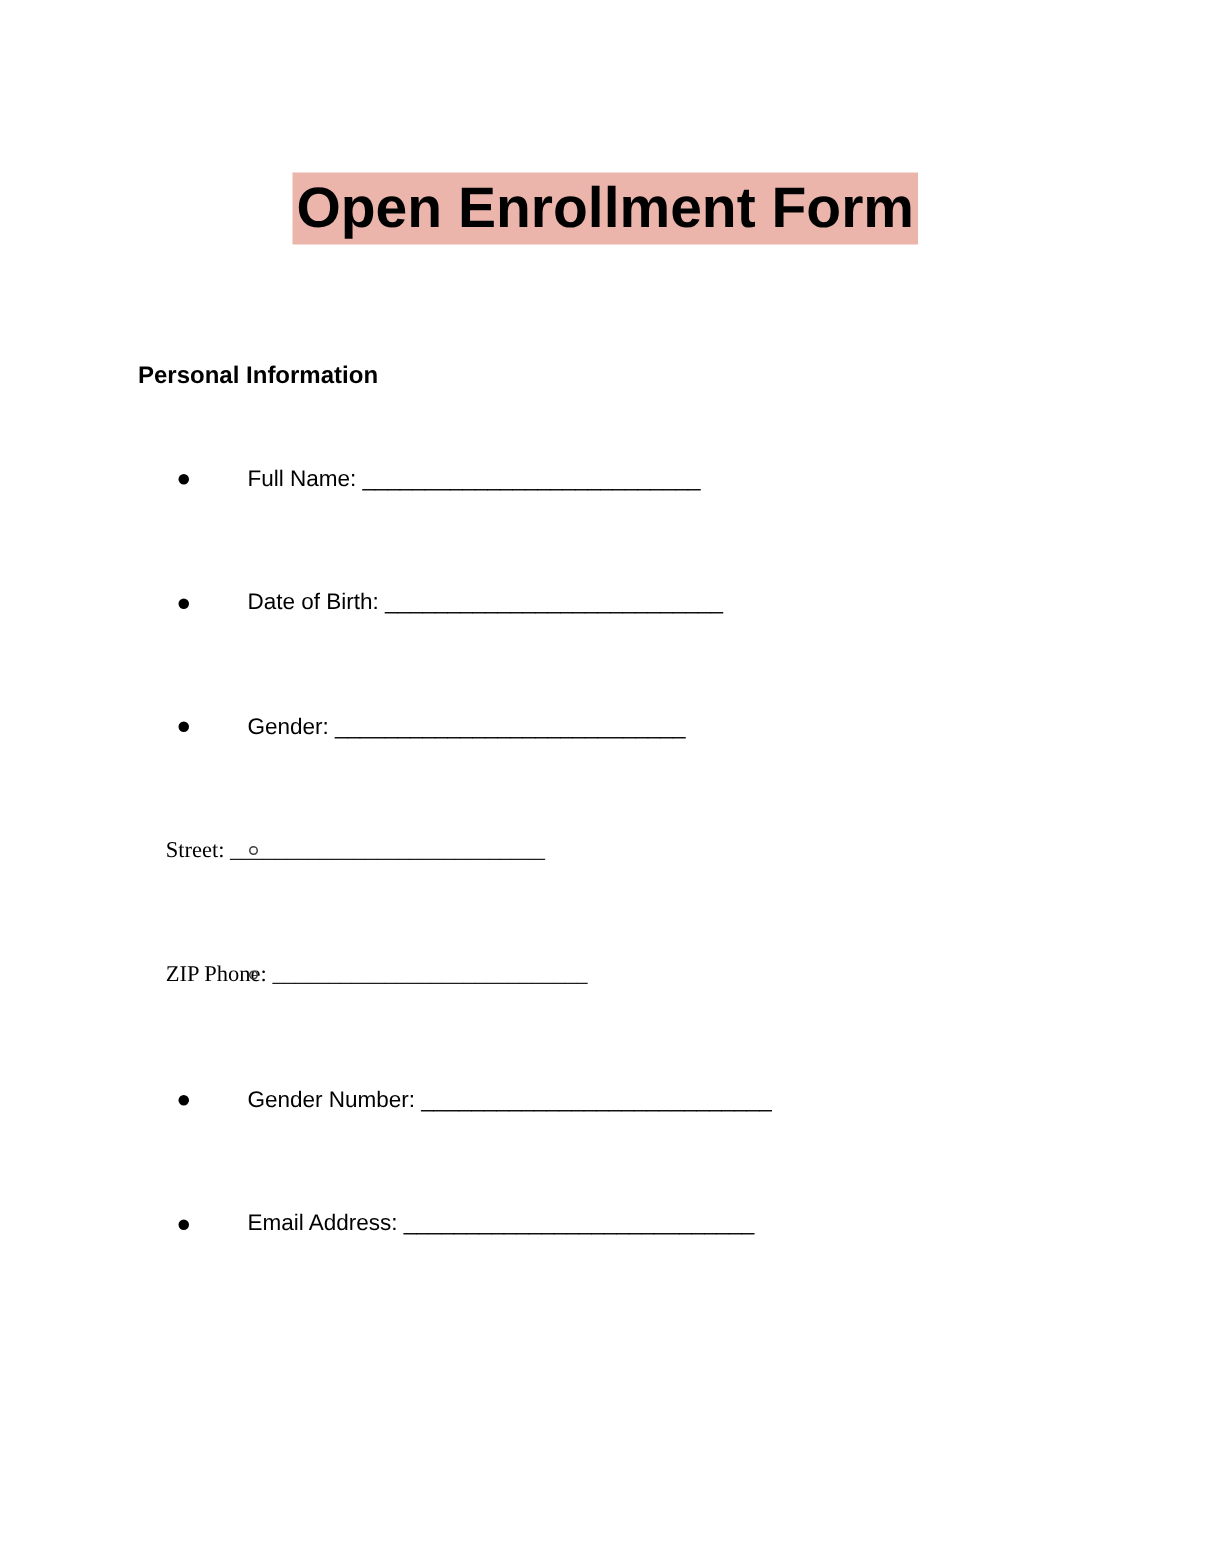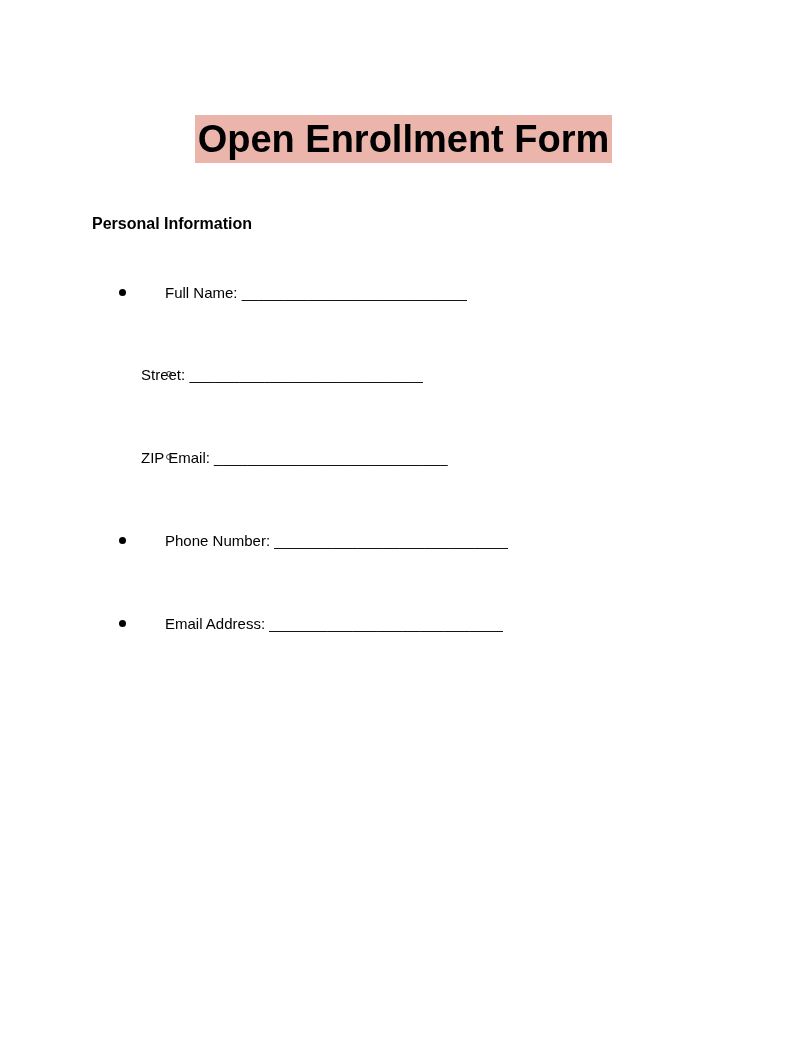--- a/index.html
+++ b/index.html
@@ -23,29 +23,29 @@
     line-height: 48px;
     padding: 0 3px;
     white-space: pre;
   }
   h2.section-heading {
     margin: 22px 0 0 92px;
     font-size: 16px;
     line-height: 20px;
     font-weight: 700;
   }
-  h2.first-heading { margin-top: 51px; }
+  h2.first-heading { margin-top: 78px; }
   ul.field-list { list-style: none; margin: 17px 0 0 0; padding: 0; }
   ul.field-list li {
     position: relative;
     line-height: 27.6px;
     white-space: pre;
   }
   li.li1 { padding-left: 140px; }
-  li.li2 { padding-left: 116px; }
+  li.li2 { padding-left: 88px; font-family: Liberation Serif, serif; }
   .b1 {
     position: absolute; left: 119px; top: 50%;
     width: 7px; height: 7px; margin-top: -3.5px;
     border-radius: 50%; background: #000;
   }
   .b2 {
     position: absolute; left: 166px; top: 50%;
     width: 6px; height: 6px; margin-top: -4px;
     border-radius: 50%; border: 1.4px solid #3c3c3c; background: transparent;
   }
@@ -59,27 +59,33 @@
 
   <div class="title-row">
     <span class="title-highlight">Open Enrollment Form</span>
   </div>
 
   <h2 class="section-heading first-heading">Personal Information</h2>
   <ul class="field-list">
     <li class="li1">
       <span class="b1"></span><span>Full Name: </span><span class="blank">___________________________</span>
     </li>
+    <li class="li1">
+      <span class="b1"></span><span>Date of Birth: </span><span class="blank">___________________________</span>
+    </li>
+    <li class="li1">
+      <span class="b1"></span><span>Gender: </span><span class="blank">____________________________</span>
+    </li>
     <li class="li2">
       <span class="b2"></span><span>Street: </span><span class="blank">____________________________</span>
     </li>
     <li class="li2">
-      <span class="b2"></span><span>ZIP Email: </span><span class="blank">____________________________</span>
+      <span class="b2"></span><span>ZIP Phone: </span><span class="blank">____________________________</span>
     </li>
     <li class="li1">
-      <span class="b1"></span><span>Phone Number: </span><span class="blank">____________________________</span>
+      <span class="b1"></span><span>Gender Number: </span><span class="blank">____________________________</span>
     </li>
     <li class="li1">
       <span class="b1"></span><span>Email Address: </span><span class="blank">____________________________</span>
     </li>
   </ul>
 
 </div>
 
 </body></html>

